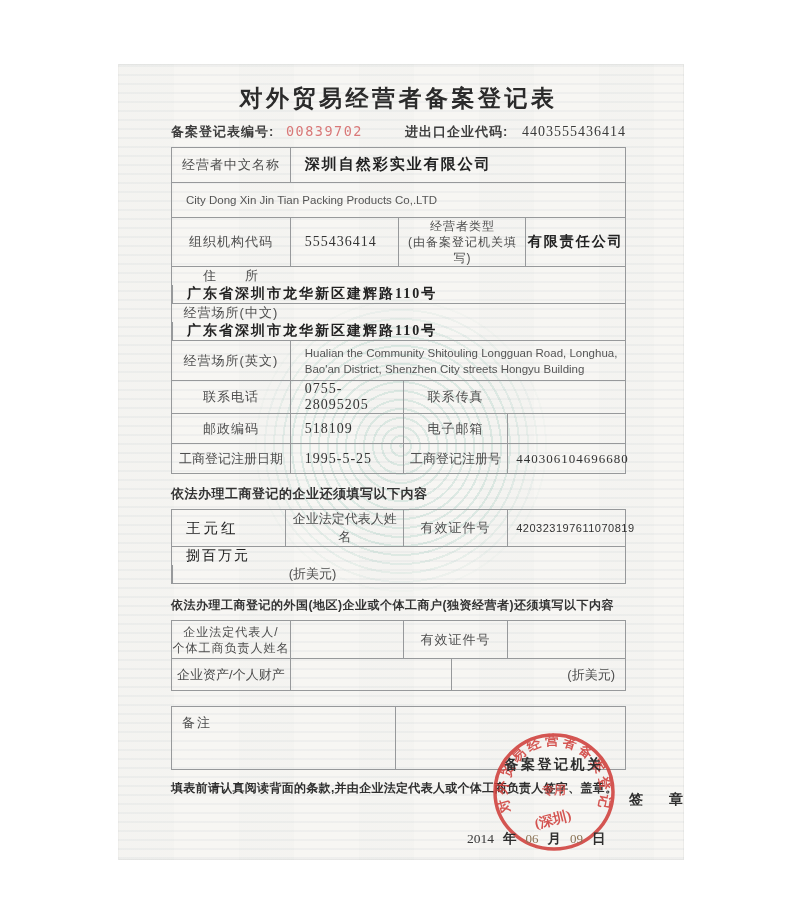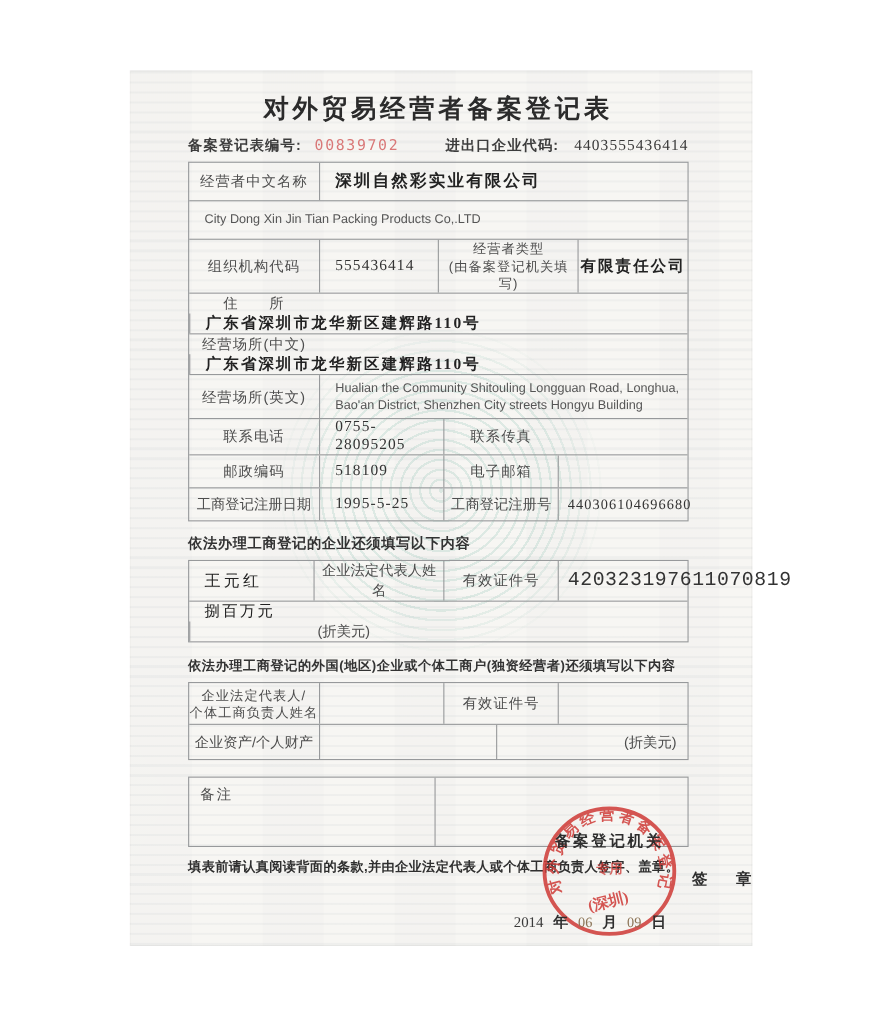--- a/index.html
+++ b/index.html
@@ -45,21 +45,21 @@
   .lbl{justify-content:center;font-size:13px;color:#4d4d4d;letter-spacing:1px;text-align:center;}
   .val{padding-left:14px;}
   .c1{width:26%;}.c2{width:25%;}.c3{width:23%;}.c4{width:26%;padding-left:8px;}
   .cwide{width:74%;}
   .c2v{width:24%;}.c3b{width:28%;}.c4s{width:22%;justify-content:center;padding-left:0;}
   .cm2{width:35.5%;}.cm3{width:38.5%;justify-content:flex-end;padding-right:10px;font-size:13px;color:#4d4d4d;}
   .h34{min-height:34px;}.h39{min-height:39px;}.h32{min-height:32px;flex-direction:column;}.h29{min-height:29px;}
   .h33{min-height:33px;}.h37{min-height:37px;}.h31{min-height:31px;}
   .v-cn-bold{font-family:"Liberation Serif","DejaVu Serif",serif;font-weight:bold;font-size:15px;color:#222;letter-spacing:2px;}
   .v-num{font-family:"Liberation Serif","DejaVu Serif",serif;font-size:14px;color:#333;letter-spacing:1px;}
-  .v-num-sm{font-family:Liberation Mono, monospace;font-size:18px;color:#333;letter-spacing:0.5px;}
+  .v-num-sm{font-family:Liberation Sans, sans-serif;font-size:11px;color:#333;letter-spacing:0.5px;}
   .v-en{font-size:11.5px;color:#555;line-height:1.4;padding-right:6px;}
   .lbl2line{flex-direction:column;justify-content:center;font-size:12px;color:#4d4d4d;line-height:1.35;text-align:center;}
   .sec-heading{font-size:13px;font-weight:bold;color:#333;margin:11px 0 0 0;letter-spacing:0.5px;white-space:nowrap;}
   .sec-heading.long{font-size:12px;margin-top:13px;}
   .remarks{display:flex;border:1px solid #97999b;height:62px;margin-top:15px;}
   .remarks .rleft{width:49.5%;border-right:1px solid #97999b;padding:6px 10px;box-sizing:border-box;}
   .remarks .rleft span{font-size:13px;color:#4d4d4d;letter-spacing:2px;}
   .remarks .rright{flex:1;}
   .footnote{margin-top:10px;font-size:12px;font-weight:bold;color:#2f2f2f;white-space:nowrap;letter-spacing:0.3px;}
   .stamp-area{position:absolute;left:300px;top:625px;width:270px;height:230px;}

